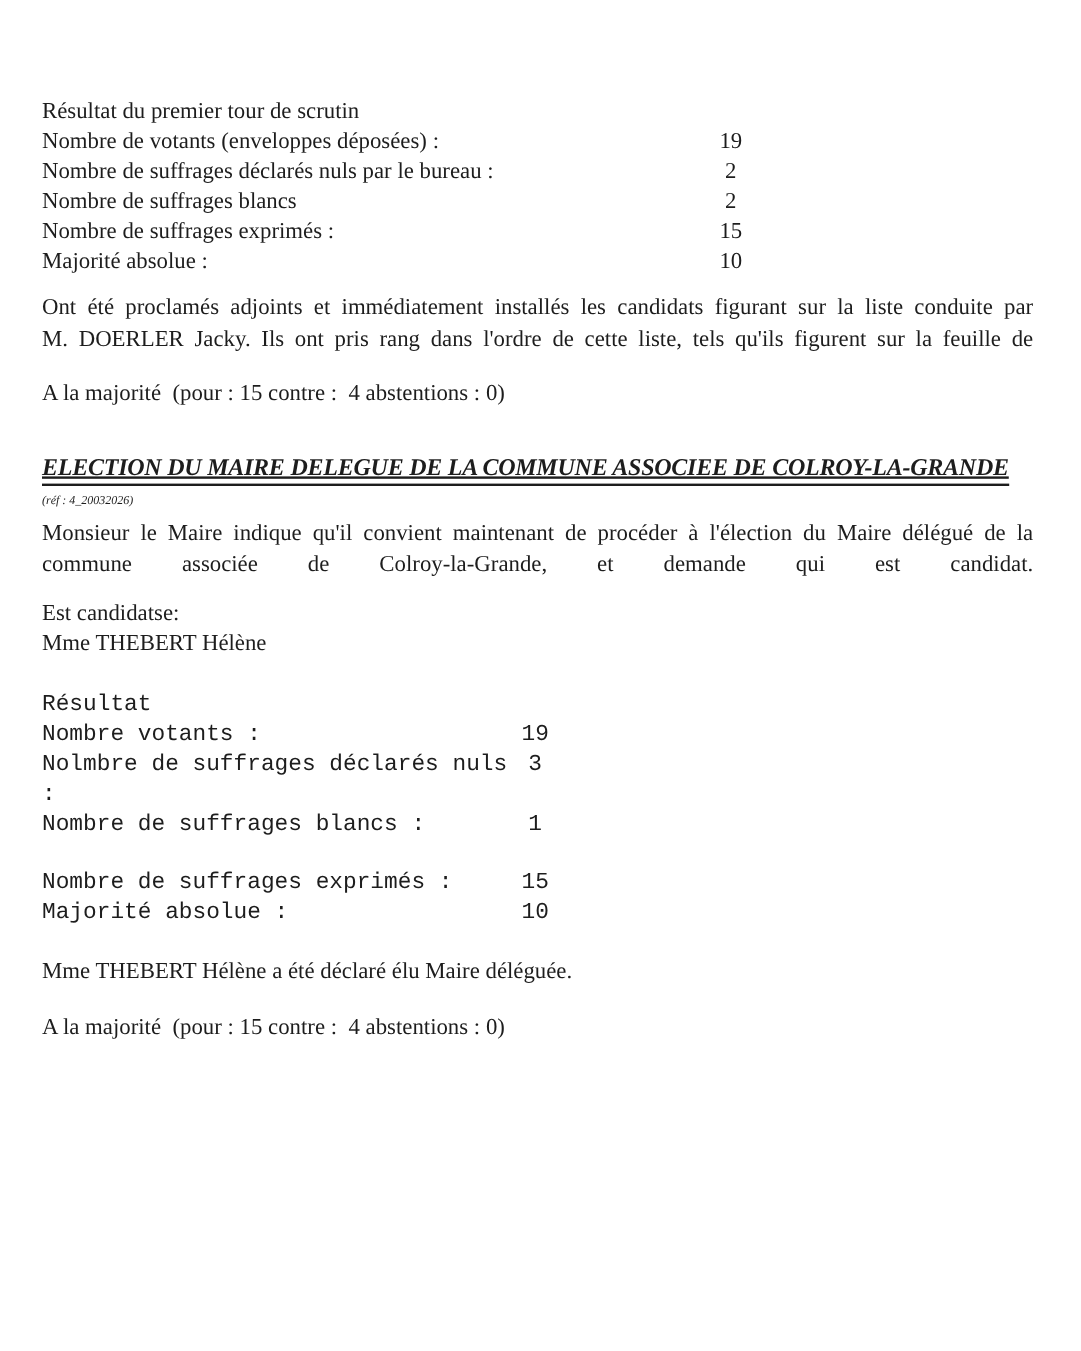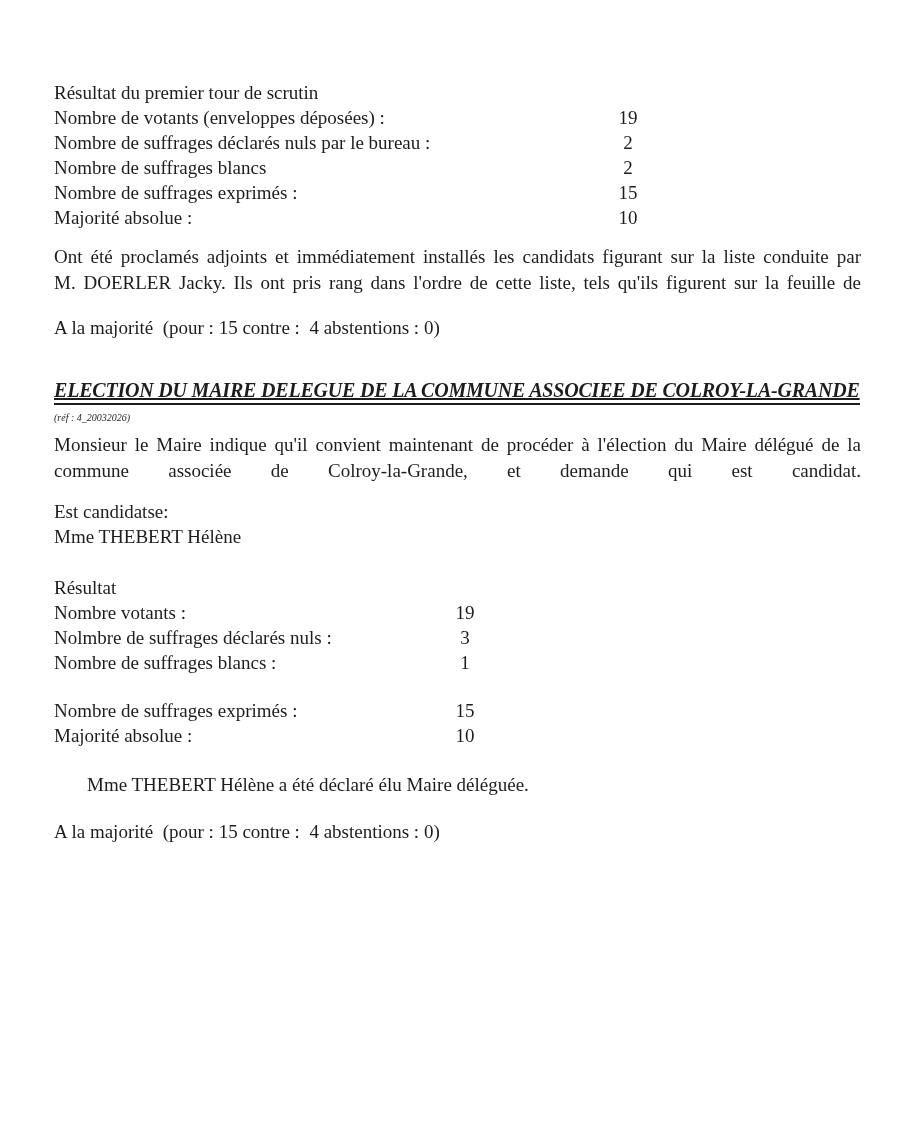--- a/index.html
+++ b/index.html
@@ -6,21 +6,21 @@
   body {
     width: 901px; height: 1126px;
     background: #ffffff;
     font-family: "Liberation Serif", serif;
     color: #1d1d1d;
     overflow: hidden;
   }
   .page {
     box-sizing: border-box;
     width: 901px; height: 1126px;
-    padding: 80px 40px 0 54px;
+    padding: 80px 40px 0 35px;
   }
   .tline { font-size: 19px; line-height: 25px; white-space: pre-wrap; }
 
   
   .stats { }
   .stats1 { width: 597px; }
   .stats2 { width: 434px; }
   .srow { display: flex; font-size: 19px; line-height: 25px; }
   .srow .lbl { flex: 1 1 auto; }
   .srow .val { flex: 0 0 auto; width: 46px; text-align: center; }
@@ -49,23 +49,23 @@
     line-height: 19px;
     margin-top: 3px;
   }
 
   
   .mt-para1   { margin-top: 14px; }
   .mt-maj1    { margin-top: 20px; }
   .mt-title   { margin-top: 38px; }
   .mt-para2   { margin-top: 5px;  }
   .mt-cand    { margin-top: 16px; }
-  .mt-result  { margin-top: 26px; }
+  .mt-result  { margin-top: 26px; font-family: Liberation Mono, monospace; }
   .mt-groupb  { margin-top: 23px; }
-  .mt-decl    { margin-top: 24px; margin-left: 33px; }
+  .mt-decl    { margin-top: 24px; }
   .mt-maj2    { margin-top: 22px; }
 </style>
 </head>
 <body>
 
 <div class="page">
 
   <section class="stats stats1">
     <div class="tline">Résultat du premier tour de scrutin</div>
     <div class="srow">

